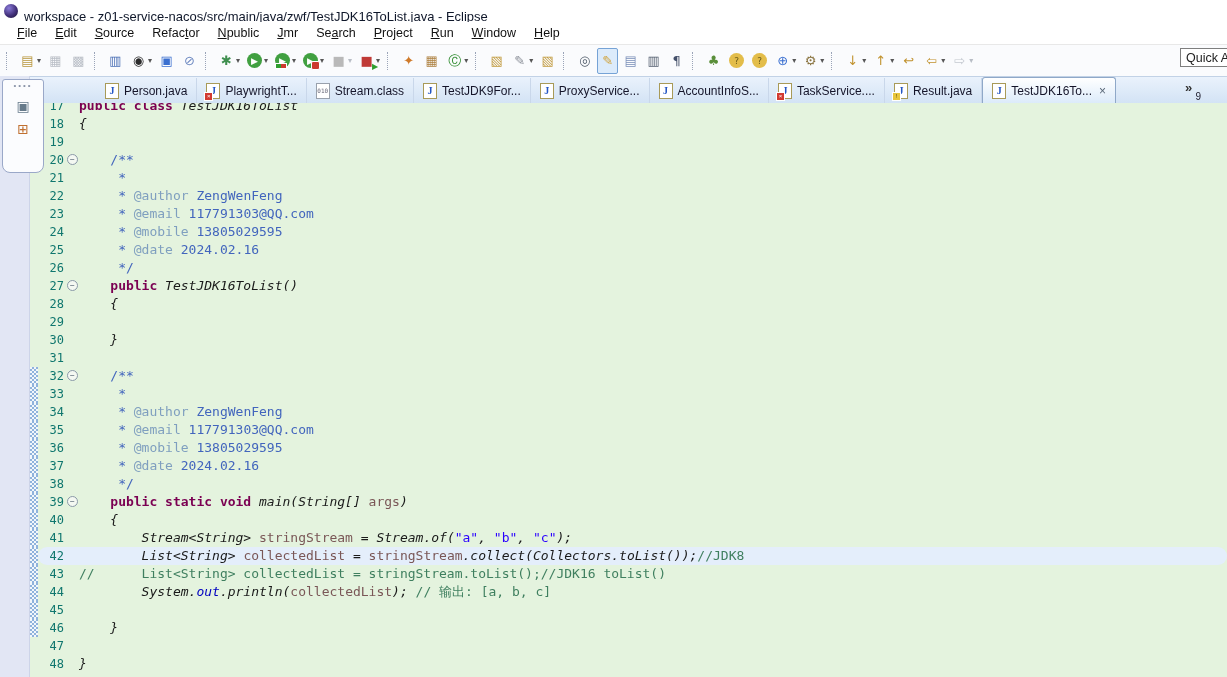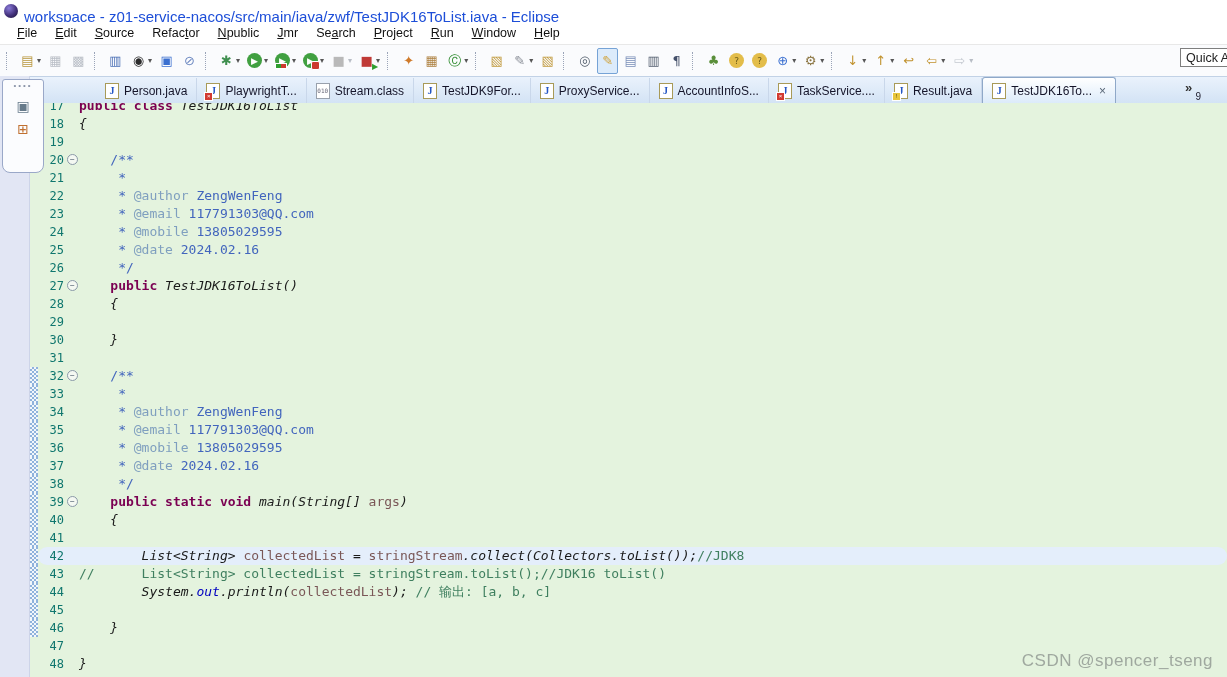--- a/index.html
+++ b/index.html
@@ -1,21 +1,21 @@
 <!DOCTYPE html>
 <html><head>
 <meta charset="utf-8">
 <style>
   html,body{margin:0;padding:0;background:#fff;overflow:hidden;}
   #app{position:relative;width:1227px;height:677px;background:#fff;font-family:"Liberation Sans",sans-serif;overflow:hidden;}
 
   
   .titlebar{position:absolute;left:0;top:0;width:100%;height:22px;background:#fff;display:flex;align-items:center;padding-left:4px;box-sizing:border-box;}
   .appicon{width:14px;height:14px;border-radius:50%;background:radial-gradient(circle at 35% 30%,#8a7bd8 0%,#42307a 55%,#17102e 100%);margin-right:6px;flex:0 0 14px;}
-  .titletext{font-size:15px;color:#1d4ed8;white-space:nowrap;margin-top:11px;}
+  .titletext{font-size:13px;color:#0f172a;white-space:nowrap;margin-top:11px;}
 
   
   .menubar{position:absolute;left:0;top:22px;width:100%;height:22px;background:#fff;display:flex;align-items:center;padding-left:8px;box-sizing:border-box;}
   .mitem{font-size:12.5px;color:#111;padding:2px 9px;cursor:default;white-space:nowrap;}
   .mitem u{text-decoration:underline;}
 
   
   .toolbar{position:absolute;left:0;top:44px;width:100%;height:32px;background:#fafbfd;border-top:1px solid #e8e8e8;display:flex;align-items:center;padding-left:2px;box-sizing:border-box;overflow:hidden;}
   .tbtn{height:24px;display:flex;align-items:center;padding:0 1px;margin:0 1px;border:1px solid transparent;border-radius:2px;}
   .tbtn.active{background:#dcebfb;border-color:#76a3d6;}
@@ -498,20 +498,21 @@
             <span class="num">40</span>
             <span class="foldc"></span>
             <span class="codeln"><span class="p">    {</span></span>
           </span>
         </div>
         <div class="row">
           <span class="hatch on"></span>
           <span class="rest">
             <span class="num">41</span>
             <span class="foldc"></span>
+            <span class="codeln"><span class="p">        Stream&lt;String&gt; </span><span class="v">stringStream</span><span class="p"> = Stream.</span><span class="sm">of</span><span class="p">(</span><span class="s">"a"</span><span class="p">, </span><span class="s">"b"</span><span class="p">, </span><span class="s">"c"</span><span class="p">);</span></span>
           </span>
         </div>
         <div class="row hl">
           <span class="hatch on"></span>
           <span class="rest">
             <span class="num">42</span>
             <span class="foldc"></span>
             <span class="codeln"><span class="p">        List&lt;String&gt; </span><span class="v">collectedList</span><span class="p"> = </span><span class="v">stringStream</span><span class="p">.collect(Collectors.</span><span class="sm">toList</span><span class="p">());</span><span class="c">//JDK8</span></span>
           </span>
         </div>
@@ -559,15 +560,14 @@
           <span class="hatch"></span>
           <span class="rest">
             <span class="num">48</span>
             <span class="foldc"></span>
             <span class="codeln"><span class="p">}</span></span>
           </span>
         </div>
       </div>
   </div>
 
-  <div class="watermark">CSDN @spencer_tseng</div>
 
 </div>
 
 </body></html>

